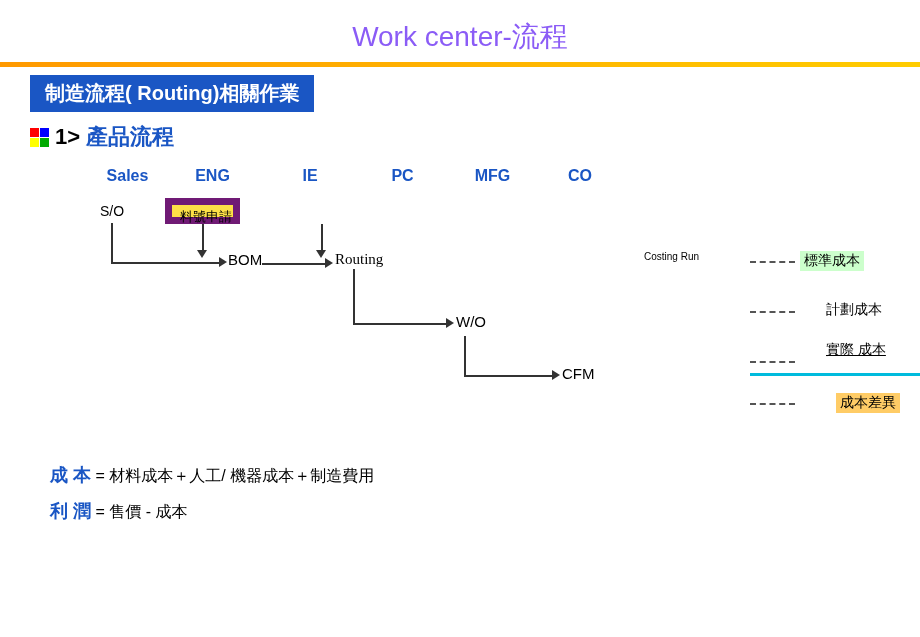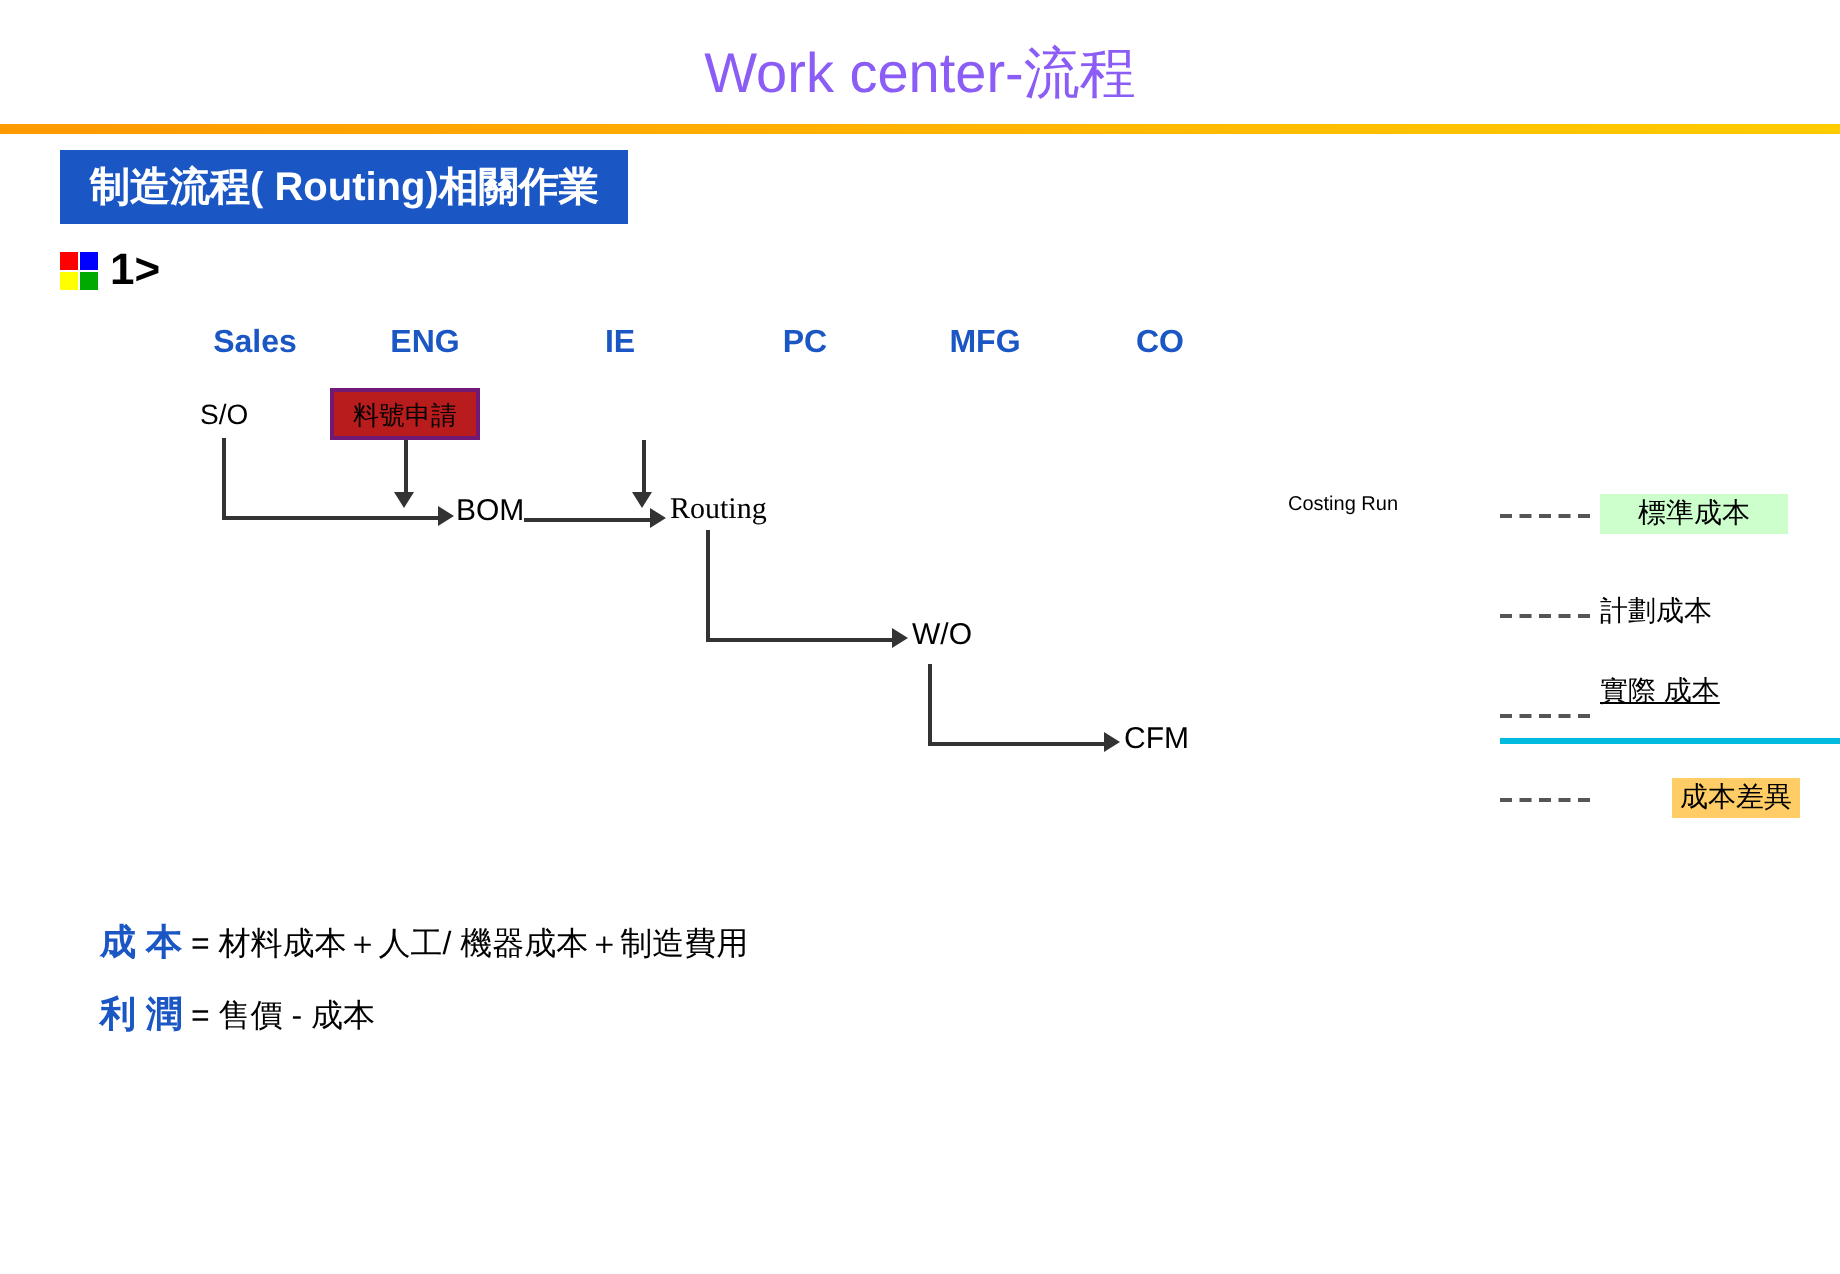--- a/index.html
+++ b/index.html
@@ -80,48 +80,49 @@
     
     .flow-area {
       position: relative;
       margin-left: 60px;
       height: 260px;
     }
 
     
     .flow-box {
       position: absolute;
-      border: 2px solid #701a75;
-      background: #b91c1c;
+      border: 7px solid #701a75;
+      background: #fde047;
       font-size: 13px;
       padding: 3px 8px;
       text-align: center;
       white-space: nowrap;
     }
 
     .flow-label {
       position: absolute;
       font-size: 14px;
       color: #000;
     }
 
     .cost-box {
       position: absolute;
       font-size: 14px;
       color: #000;
       white-space: nowrap;
+      margin-left: 26px;
     }
 
     .cost-box-highlight {
       position: absolute;
       font-size: 14px;
       color: #000;
       white-space: nowrap;
       background: #ccffcc;
-      padding: 1px 19px;
+      padding: 1px 4px;
     }
 
     .cost-box-orange {
       position: absolute;
       font-size: 14px;
       color: #000;
       white-space: nowrap;
       background: #ffcc66;
       padding: 1px 4px;
     }
@@ -169,20 +170,21 @@
     <span style="display:inline-flex; gap:1px;">
       <span style="width:9px;height:9px;background:#ff0000;display:inline-block;"></span>
       <span style="width:9px;height:9px;background:#0000ff;display:inline-block;"></span>
     </span>
     <span style="display:inline-flex; gap:1px;">
       <span style="width:9px;height:9px;background:#ffff00;display:inline-block;"></span>
       <span style="width:9px;height:9px;background:#00aa00;display:inline-block;"></span>
     </span>
   </span>
   <span class="sub-title-num">1&gt;</span>
+  <span class="sub-title-text">產品流程</span>
 </div>
 
 
 <div class="col-headers">
   <div class="col-header" style="width:75px;">Sales</div>
   <div class="col-header" style="width:95px;">ENG</div>
   <div class="col-header" style="width:100px;">IE</div>
   <div class="col-header" style="width:85px;">PC</div>
   <div class="col-header" style="width:95px;">MFG</div>
   <div class="col-header" style="width:80px;">CO</div>

